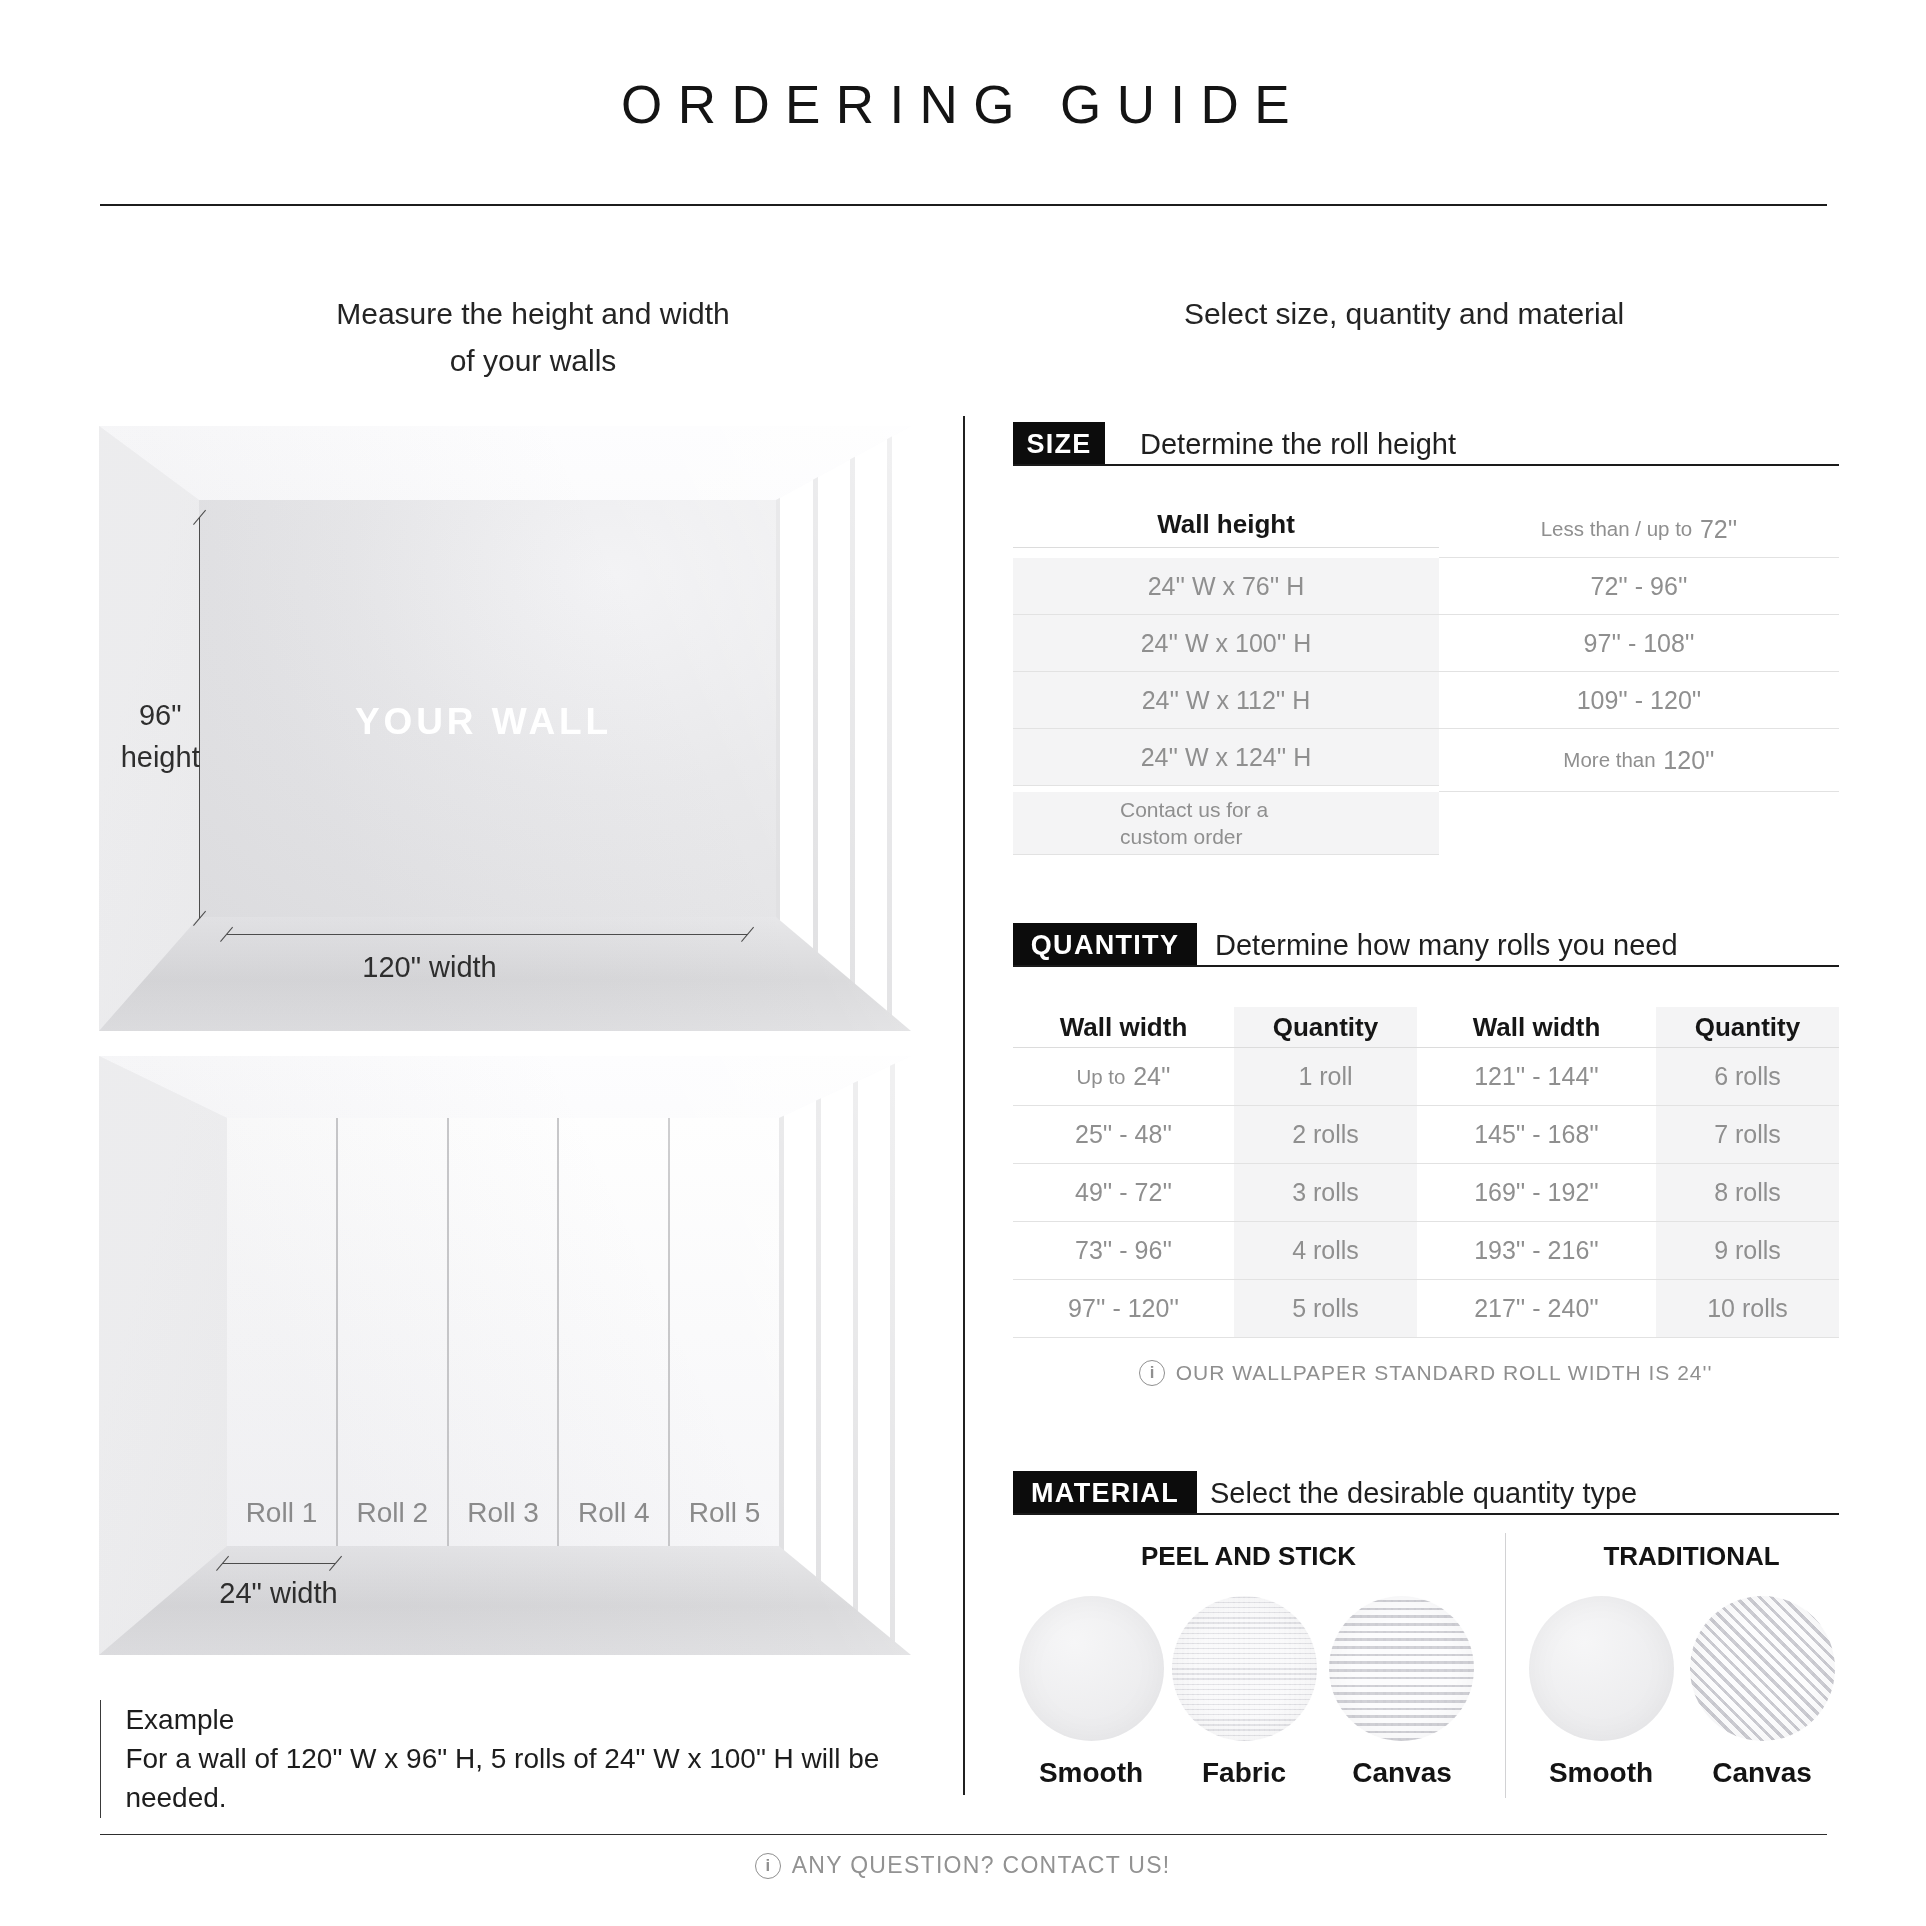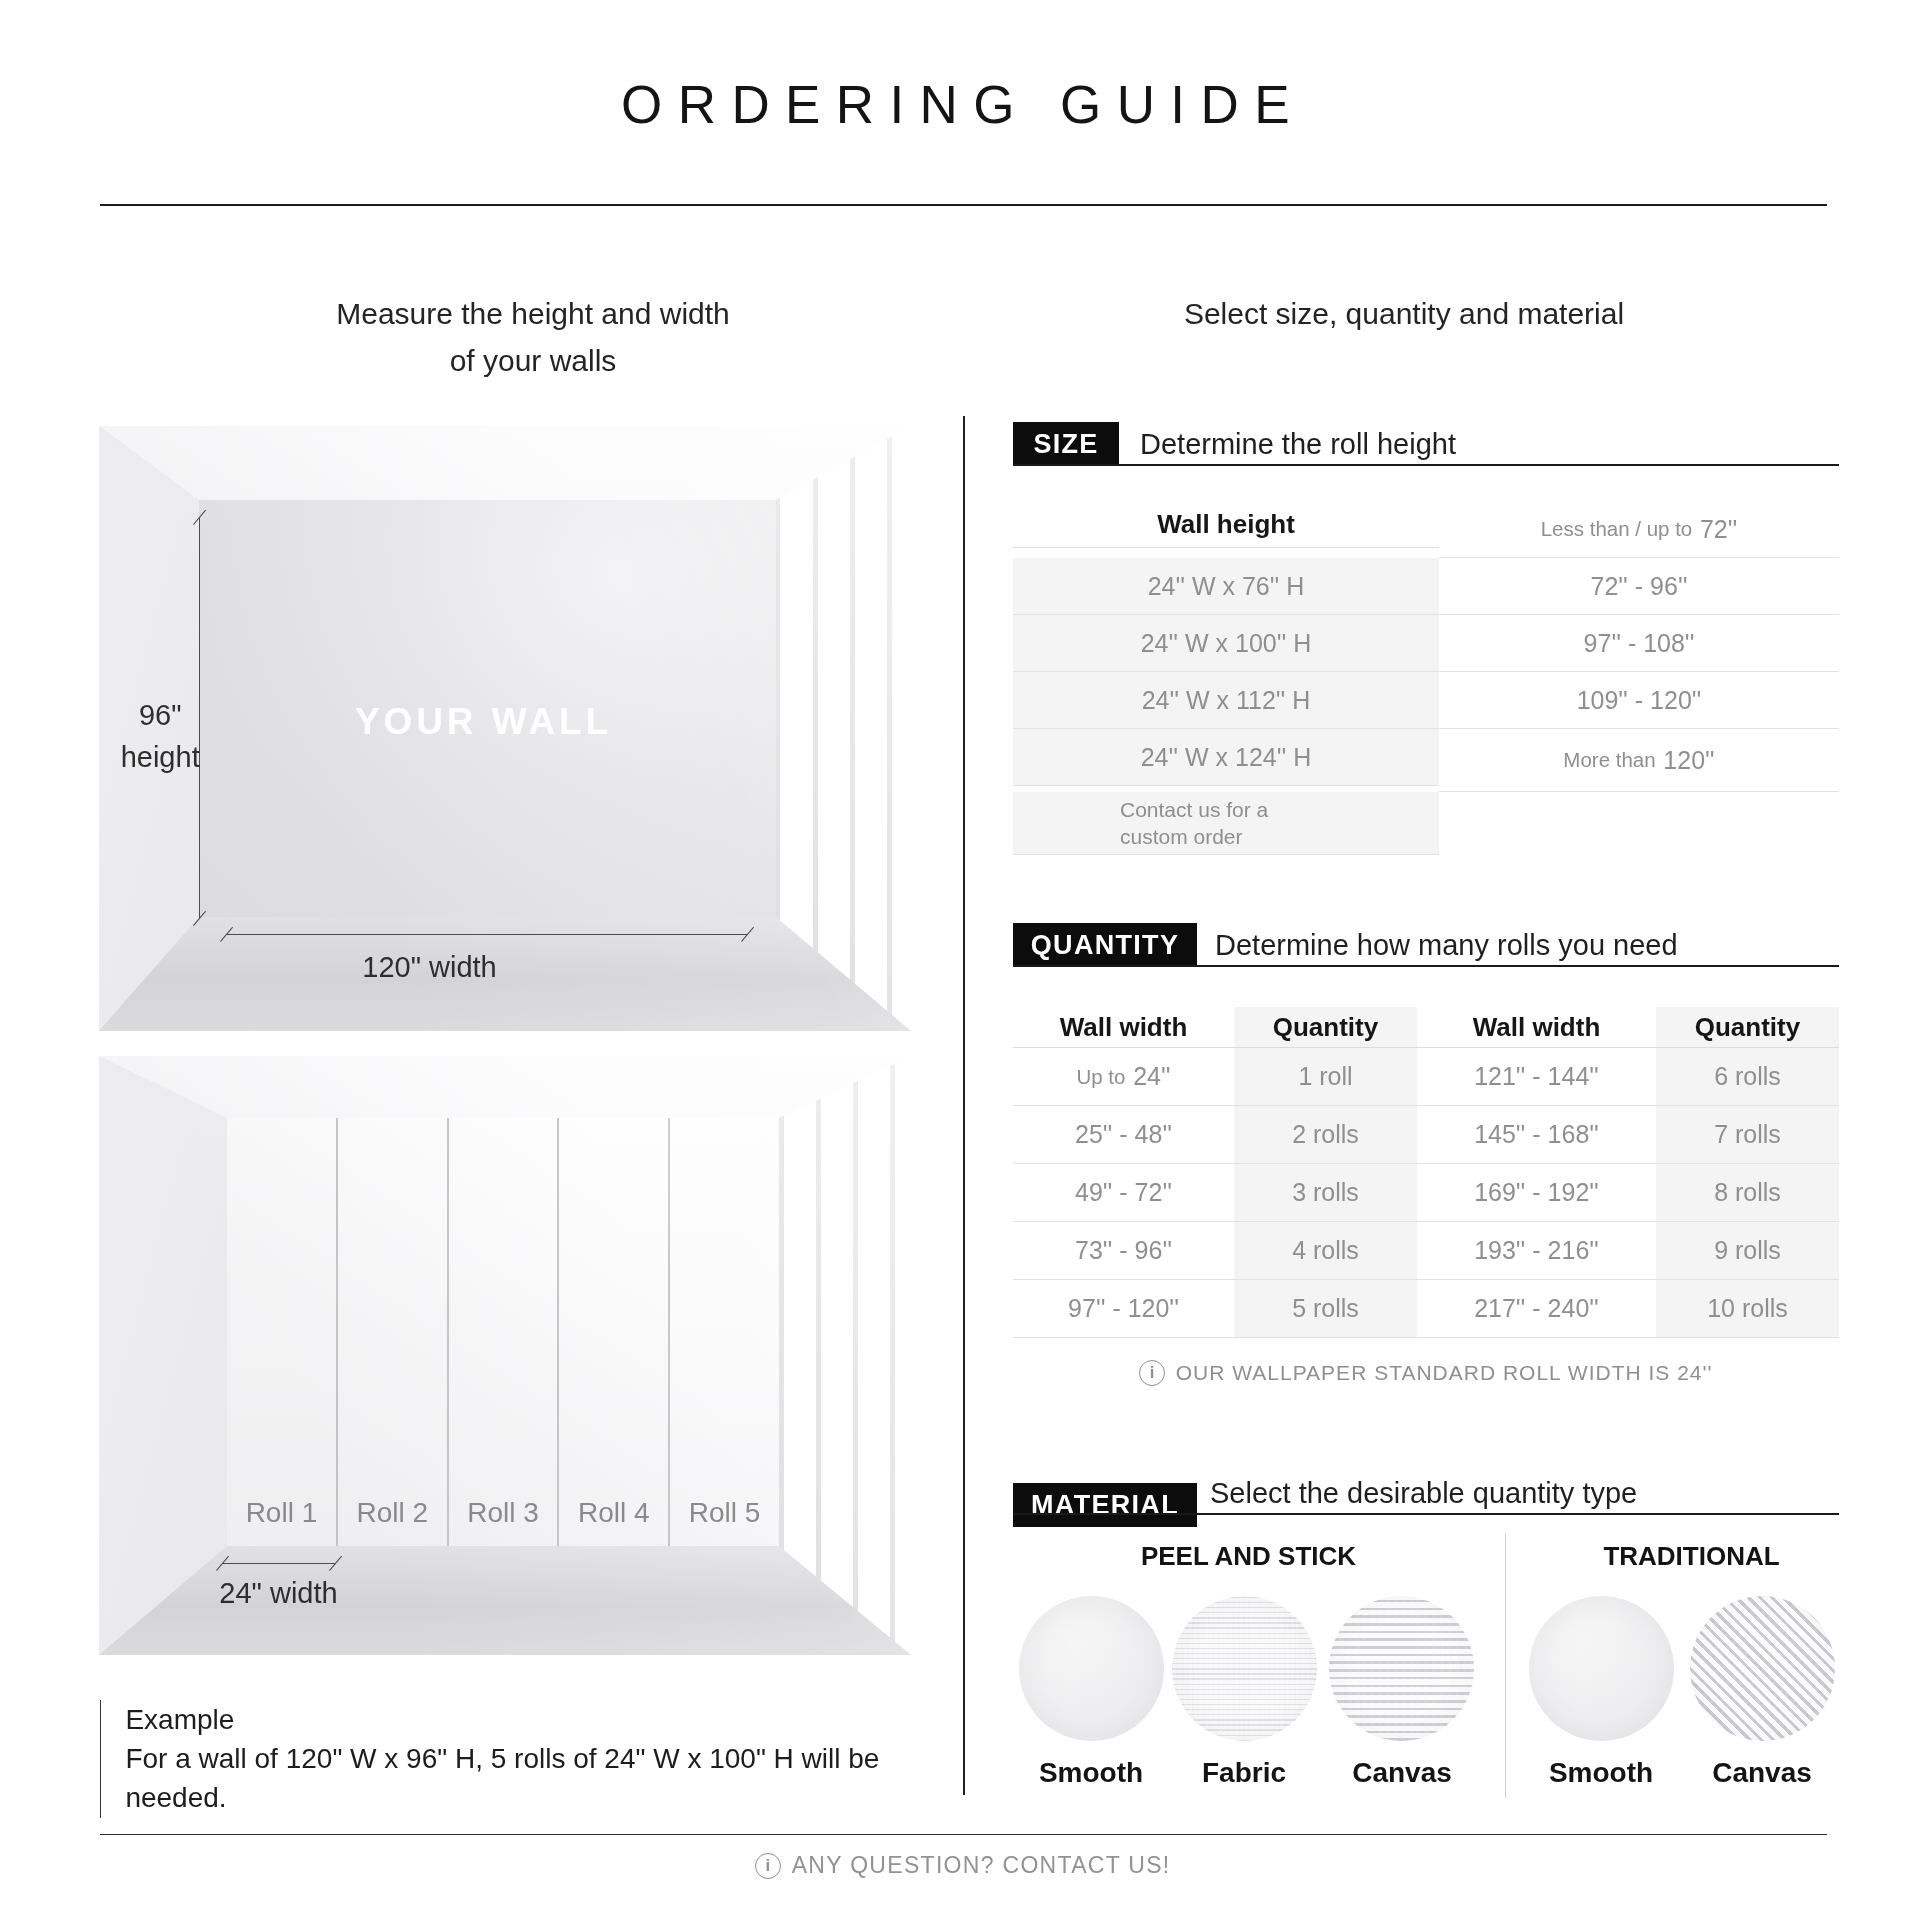--- a/index.html
+++ b/index.html
@@ -76,21 +76,21 @@
   #example{position:absolute;left:100px;top:1700px;width:787px;border-left:1.9px solid #3a3a3a;
            padding-left:24.4px;font-size:28px;color:#1d1d1d;line-height:1.4;}
 
   
   .badge{position:absolute;height:44px;background:#0c0c0c;color:#ffffff;display:flex;
          align-items:center;justify-content:center;font-size:27px;font-weight:600;letter-spacing:1.3px;}
   .subtitle{position:absolute;height:44px;display:flex;align-items:center;
             font-size:29px;color:#1f1f1f;}
   .rule{position:absolute;height:1.9px;background:#1a1a1a;}
 
-  #size-badge{left:1013px;top:422px;width:106px;}
+  #size-badge{left:1013px;top:422px;width:92px;}
   #size-subtitle{left:1104px;top:422px;margin-left:36px;}
   #size-rule{left:1013px;top:464px;width:826px;}
 
   #size-table{position:absolute;left:1013px;top:501px;width:826px;display:grid;
               grid-template-columns:426px 400px;}
   .cell{display:flex;align-items:center;justify-content:center;}
   .th{height:46px;font-weight:700;font-size:26px;color:#161616;border-bottom:1.3px solid #dcdcdc;}
   .td{height:56px;font-size:25px;color:#8f8f8f;border-bottom:1.3px solid #e2e2e2;}
   .td.tall{height:62px;}
   .gcol{background:#f4f4f5;}
@@ -106,21 +106,21 @@
   #qty-table .th{height:40px;}
   #qty-table .td{height:57px;}
 
   #qty-note{position:absolute;left:1013px;top:1360px;width:826px;display:flex;
             align-items:center;justify-content:center;gap:10.3px;color:#8f8f8f;
             font-size:21px;letter-spacing:1px;}
   .info-icon{width:26px;height:26px;border:1.9px solid #8f8f8f;border-radius:50%;
              display:inline-flex;align-items:center;justify-content:center;
              font-size:16.7px;color:#8f8f8f;font-weight:600;flex:0 0 auto;box-sizing:border-box;}
 
-  #mat-badge{left:1013px;top:1471px;width:184px;margin-top:12px;}
+  #mat-badge{left:1013px;top:1471px;width:184px;}
   #mat-subtitle{left:1210px;top:1471px;}
   #mat-rule{left:1013px;top:1513px;width:826px;}
   .group-label{position:absolute;top:1541px;width:321px;text-align:center;font-size:26px;
                font-weight:700;color:#141414;}
   #mat-group1-label{left:1088px;}
   #mat-group2-label{left:1531px;}
   #mat-divider{position:absolute;left:1505px;top:1533px;width:1.3px;height:265px;background:#d2d2d4;}
 
   .swatch{position:absolute;top:1596px;width:145px;height:145px;border-radius:50%;
           box-shadow:inset 0 0 32px rgba(0,0,0,0.04);}

